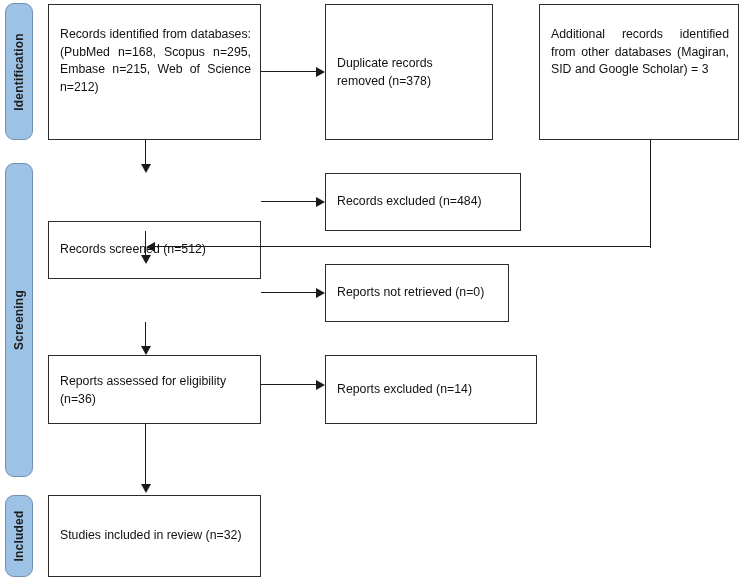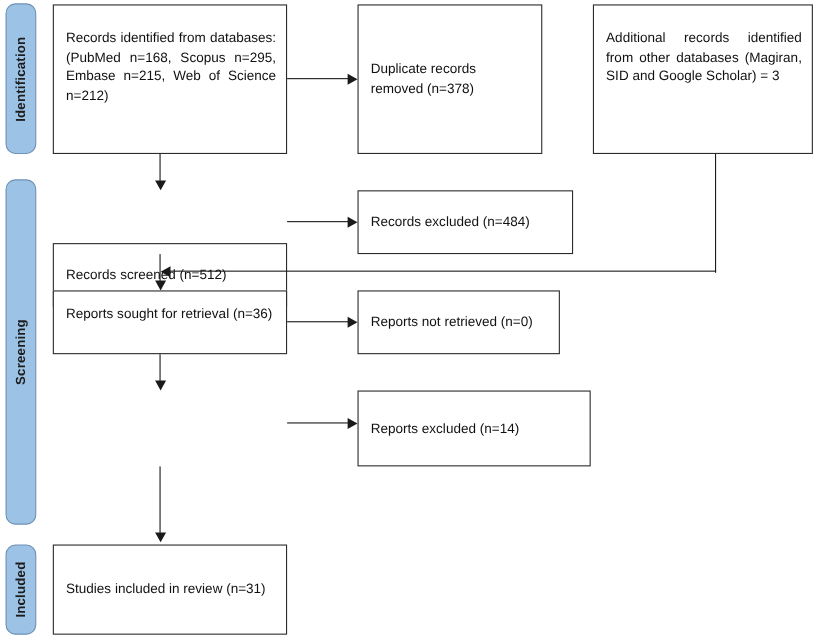--- a/index.html
+++ b/index.html
@@ -137,49 +137,49 @@
   <div class="flow-box align-mid" style="left:325px; top:173px; width:196px; height:58px;">
     <div class="box-text">Records excluded (n=484)</div>
   </div>
 
   <div class="line v" style="left:145px; top:140px; height:26px;"></div>
   <div class="arrow down" style="left:141px; top:164px;"></div>
 
   <div class="line h" style="left:261px; top:201px; width:56px;"></div>
   <div class="arrow right" style="left:316px; top:197px;"></div>
 
-  <div class="flow-box align-top" style="left:48px; top:264px; width:213px; height:58px;">
-    <div class="box-text" style="top:12px;">Reports sought for retrieval (n=36)</div>
-  </div>
 
   <div class="flow-box align-mid" style="left:325px; top:264px; width:184px; height:58px;">
     <div class="box-text">Reports not retrieved (n=0)</div>
   </div>
 
   <div class="line v" style="left:145px; top:231px; height:26px;"></div>
   <div class="arrow down" style="left:141px; top:255px;"></div>
 
   <div class="line v" style="left:650px; top:140px; height:108px;"></div>
   <div class="line h" style="left:154px; top:246px; width:497px;"></div>
   <div class="arrow left" style="left:146px; top:242px;"></div>
 
   <div class="line h" style="left:261px; top:292px; width:56px;"></div>
   <div class="arrow right" style="left:316px; top:288px;"></div>
 
+  <div class="flow-box align-top" style="left:48px; top:355px; width:213px; height:69px;">
+    <div class="box-text" style="top:17px;">Reports assessed for eligibility (n=36)</div>
+  </div>
 
   <div class="flow-box align-mid" style="left:325px; top:355px; width:212px; height:69px;">
     <div class="box-text">Reports excluded (n=14)</div>
   </div>
 
   <div class="line v" style="left:145px; top:322px; height:25px;"></div>
   <div class="arrow down" style="left:141px; top:346px;"></div>
 
   <div class="line h" style="left:261px; top:384px; width:56px;"></div>
   <div class="arrow right" style="left:316px; top:380px;"></div>
 
   <div class="flow-box align-mid" style="left:48px; top:495px; width:213px; height:82px;">
-    <div class="box-text">Studies included in review (n=31)</div>
+    <div class="box-text">Studies included in review (n=32)</div>
   </div>
 
   <div class="line v" style="left:145px; top:424px; height:62px;"></div>
   <div class="arrow down" style="left:141px; top:484px;"></div>
 
 </div>
 
 </body></html>

